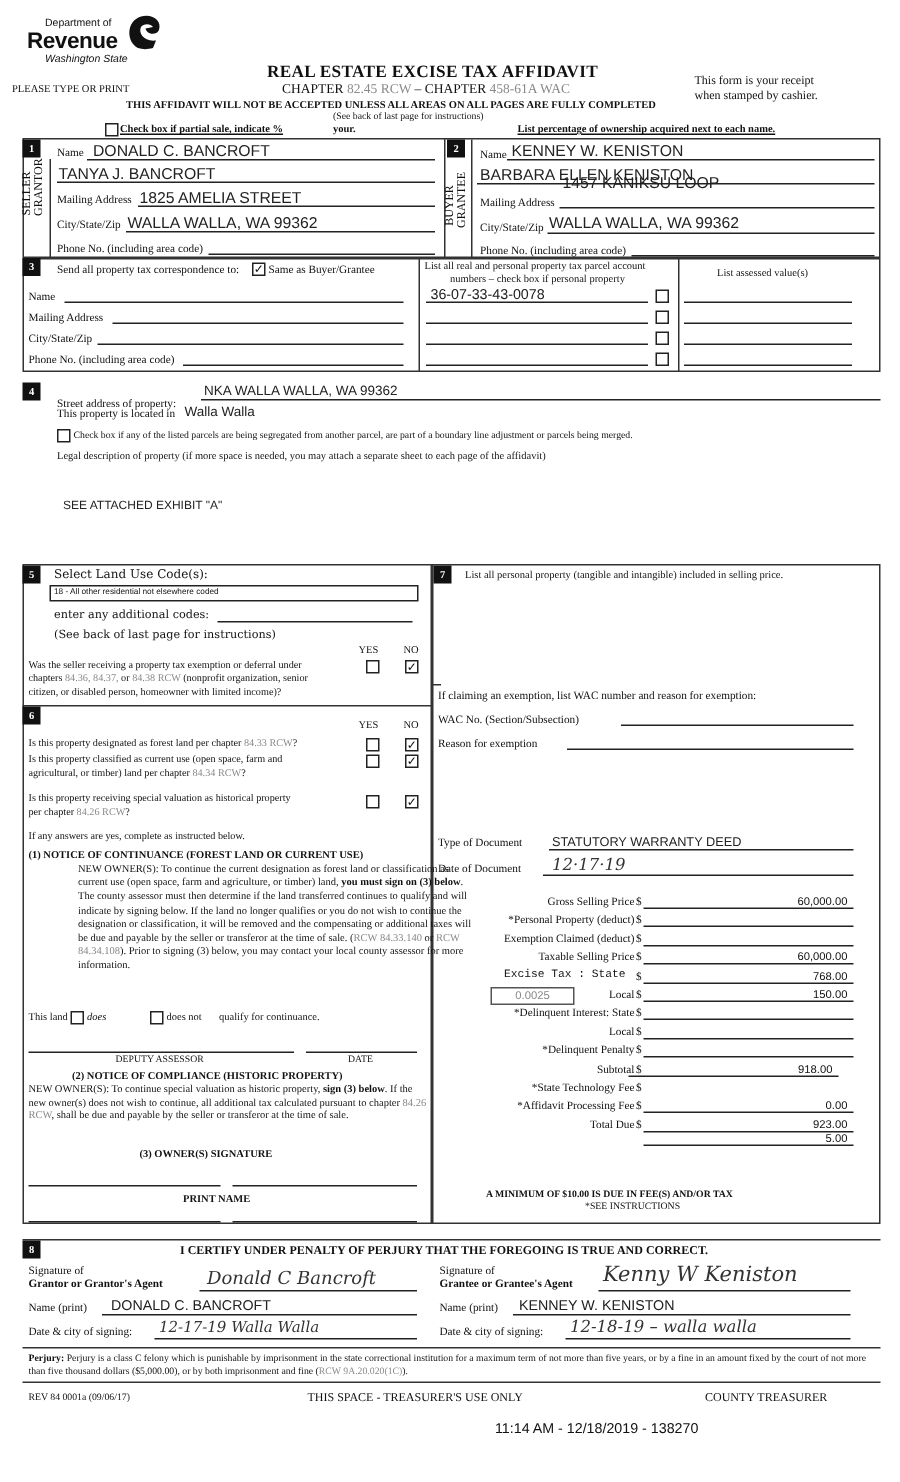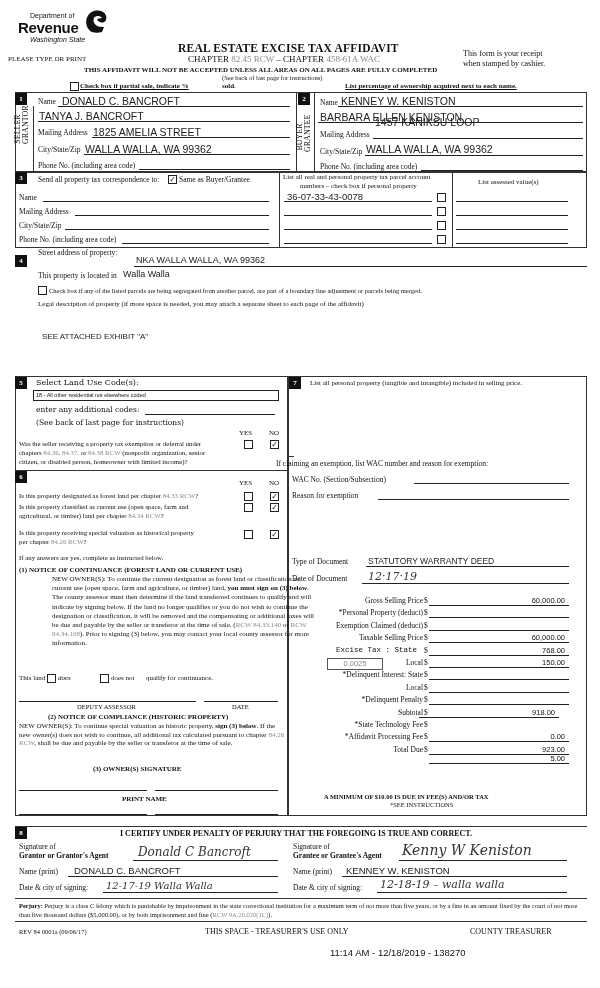--- a/index.html
+++ b/index.html
@@ -34,21 +34,21 @@
 <div class="abs bold" style="left:178px;top:42px;font-size:11.5px;letter-spacing:0.2px;">REAL ESTATE EXCISE TAX AFFIDAVIT</div>
 <div class="abs" style="left:188px;top:54px;font-size:9px;white-space:nowrap;">
   <span>CHAPTER </span><span class="gray">82.45 RCW</span><span> – CHAPTER </span><span class="gray">458-61A WAC</span>
 </div>
 <div class="abs" style="left:463px;top:49px;font-size:8px;">This form is your receipt</div>
 <div class="abs" style="left:463px;top:59px;font-size:8px;">when stamped by cashier.</div>
 <div class="abs bold" style="left:84px;top:66px;font-size:7px;white-space:nowrap;">THIS AFFIDAVIT WILL NOT BE ACCEPTED UNLESS ALL AREAS ON ALL PAGES ARE FULLY COMPLETED</div>
 <div class="abs" style="left:222px;top:74px;font-size:6.5px;white-space:nowrap;">(See back of last page for instructions)</div>
 <div class="box" style="left:70px;top:82px;"></div>
 <div class="abs bold" style="left:80px;top:82px;font-size:7px;text-decoration:underline;white-space:nowrap;">Check box if partial sale, indicate %</div>
-<div class="abs bold" style="left:222px;top:82px;font-size:7px;">sold.</div>
+<div class="abs bold" style="left:222px;top:82px;font-size:7px;">your.</div>
 <div class="abs bold" style="left:345px;top:82px;font-size:7px;text-decoration:underline;white-space:nowrap;">List percentage of ownership acquired next to each name.</div>
 
 <div class="frame" style="left:15px;top:92px;width:572px;height:80px;border-width:1px;"></div>
 <div class="abs" style="left:296px;top:92px;width:1px;height:80px;background:#333"></div>
 
 <div class="num" style="left:15px;top:93px;">1</div>
 <div class="vert" style="left:8px;top:120px;width:30px;height:18px;">
   <div>SELLER</div>
   <div>GRANTOR</div>
 </div>
@@ -122,21 +122,21 @@
   <div class="line" style="left:284px;top:229px;width:148px;"></div>
   <div class="box" style="left:437px;top:221px;"></div>
   <div class="line" style="left:456px;top:229px;width:112px;"></div>
 
   <div class="line" style="left:284px;top:243px;width:148px;"></div>
   <div class="box" style="left:437px;top:235px;"></div>
   <div class="line" style="left:456px;top:243px;width:112px;"></div>
 </div>
 
 <div class="num" style="left:15px;top:255px;">4</div>
-<div class="lbl" style="left:38px;top:248px;">Street address of property:</div>
+<div class="lbl" style="left:38px;top:264px;">Street address of property:</div>
 <div class="line" style="left:134px;top:266px;width:453px;"></div>
 <div class="fill" style="left:136px;top:255px;font-size:9px;">NKA  WALLA WALLA, WA  99362</div>
 <div class="lbl" style="left:38px;top:271px;">This property is located in</div>
 <div class="fill" style="left:123px;top:269px;font-size:9px;">Walla Walla</div>
 <div class="box" style="left:38px;top:286px;"></div>
 <div class="lbl" style="left:49px;top:287px;font-size:6.5px;">Check box if any of the listed parcels are being segregated from another parcel, are part of a boundary line adjustment or parcels being merged.</div>
 <div class="lbl" style="left:38px;top:300px;font-size:7px;">Legal description of property (if more space is needed, you may attach a separate sheet to each page of the affidavit)</div>
 <div class="fill" style="left:42px;top:332px;font-size:8px;">SEE ATTACHED EXHIBIT "A"</div>
 
 <div class="frame" style="left:15px;top:376px;width:273px;height:440px;"></div>
@@ -212,21 +212,21 @@
 <div class="line" style="left:19px;top:790px;width:128px;"></div>
 <div class="line" style="left:155px;top:790px;width:123px;"></div>
 <div class="lbl bold" style="left:122px;top:795px;font-size:7px;">PRINT NAME</div>
 <div class="line" style="left:19px;top:814px;width:128px;"></div>
 <div class="line" style="left:155px;top:814px;width:123px;"></div>
 
 <div class="num" style="left:289px;top:377px;">7</div>
 <div class="abs" style="left:309px;top:378px;width:270px;font-size:7px;line-height:10px;text-indent:1px;">List all  personal property (tangible and intangible) included in selling price.</div>
 
 <div class="abs" style="left:288px;top:456px;width:6px;height:1px;background:#333"></div>
-<div class="lbl" style="left:276px;top:459px;font-size:7.5px;">If claiming an exemption, list WAC number and reason for exemption:</div>
+<div class="lbl" style="left:292px;top:459px;font-size:7.5px;">If claiming an exemption, list WAC number and reason for exemption:</div>
 <div class="lbl" style="left:292px;top:475px;font-size:7.5px;">WAC No. (Section/Subsection)</div>
 <div class="line" style="left:414px;top:483px;width:155px;"></div>
 <div class="lbl" style="left:292px;top:491px;font-size:7.5px;">Reason for exemption</div>
 <div class="line" style="left:378px;top:499px;width:191px;"></div>
 
 <div class="lbl" style="left:292px;top:557px;font-size:7.5px;">Type of Document</div>
 <div class="line" style="left:366px;top:566px;width:203px;"></div>
 <div class="fill" style="left:368px;top:556px;font-size:8.5px;">STATUTORY WARRANTY DEED</div>
 <div class="lbl" style="left:292px;top:574px;font-size:7.5px;">Date of Document</div>
 <div class="line" style="left:362px;top:583px;width:207px;"></div>

